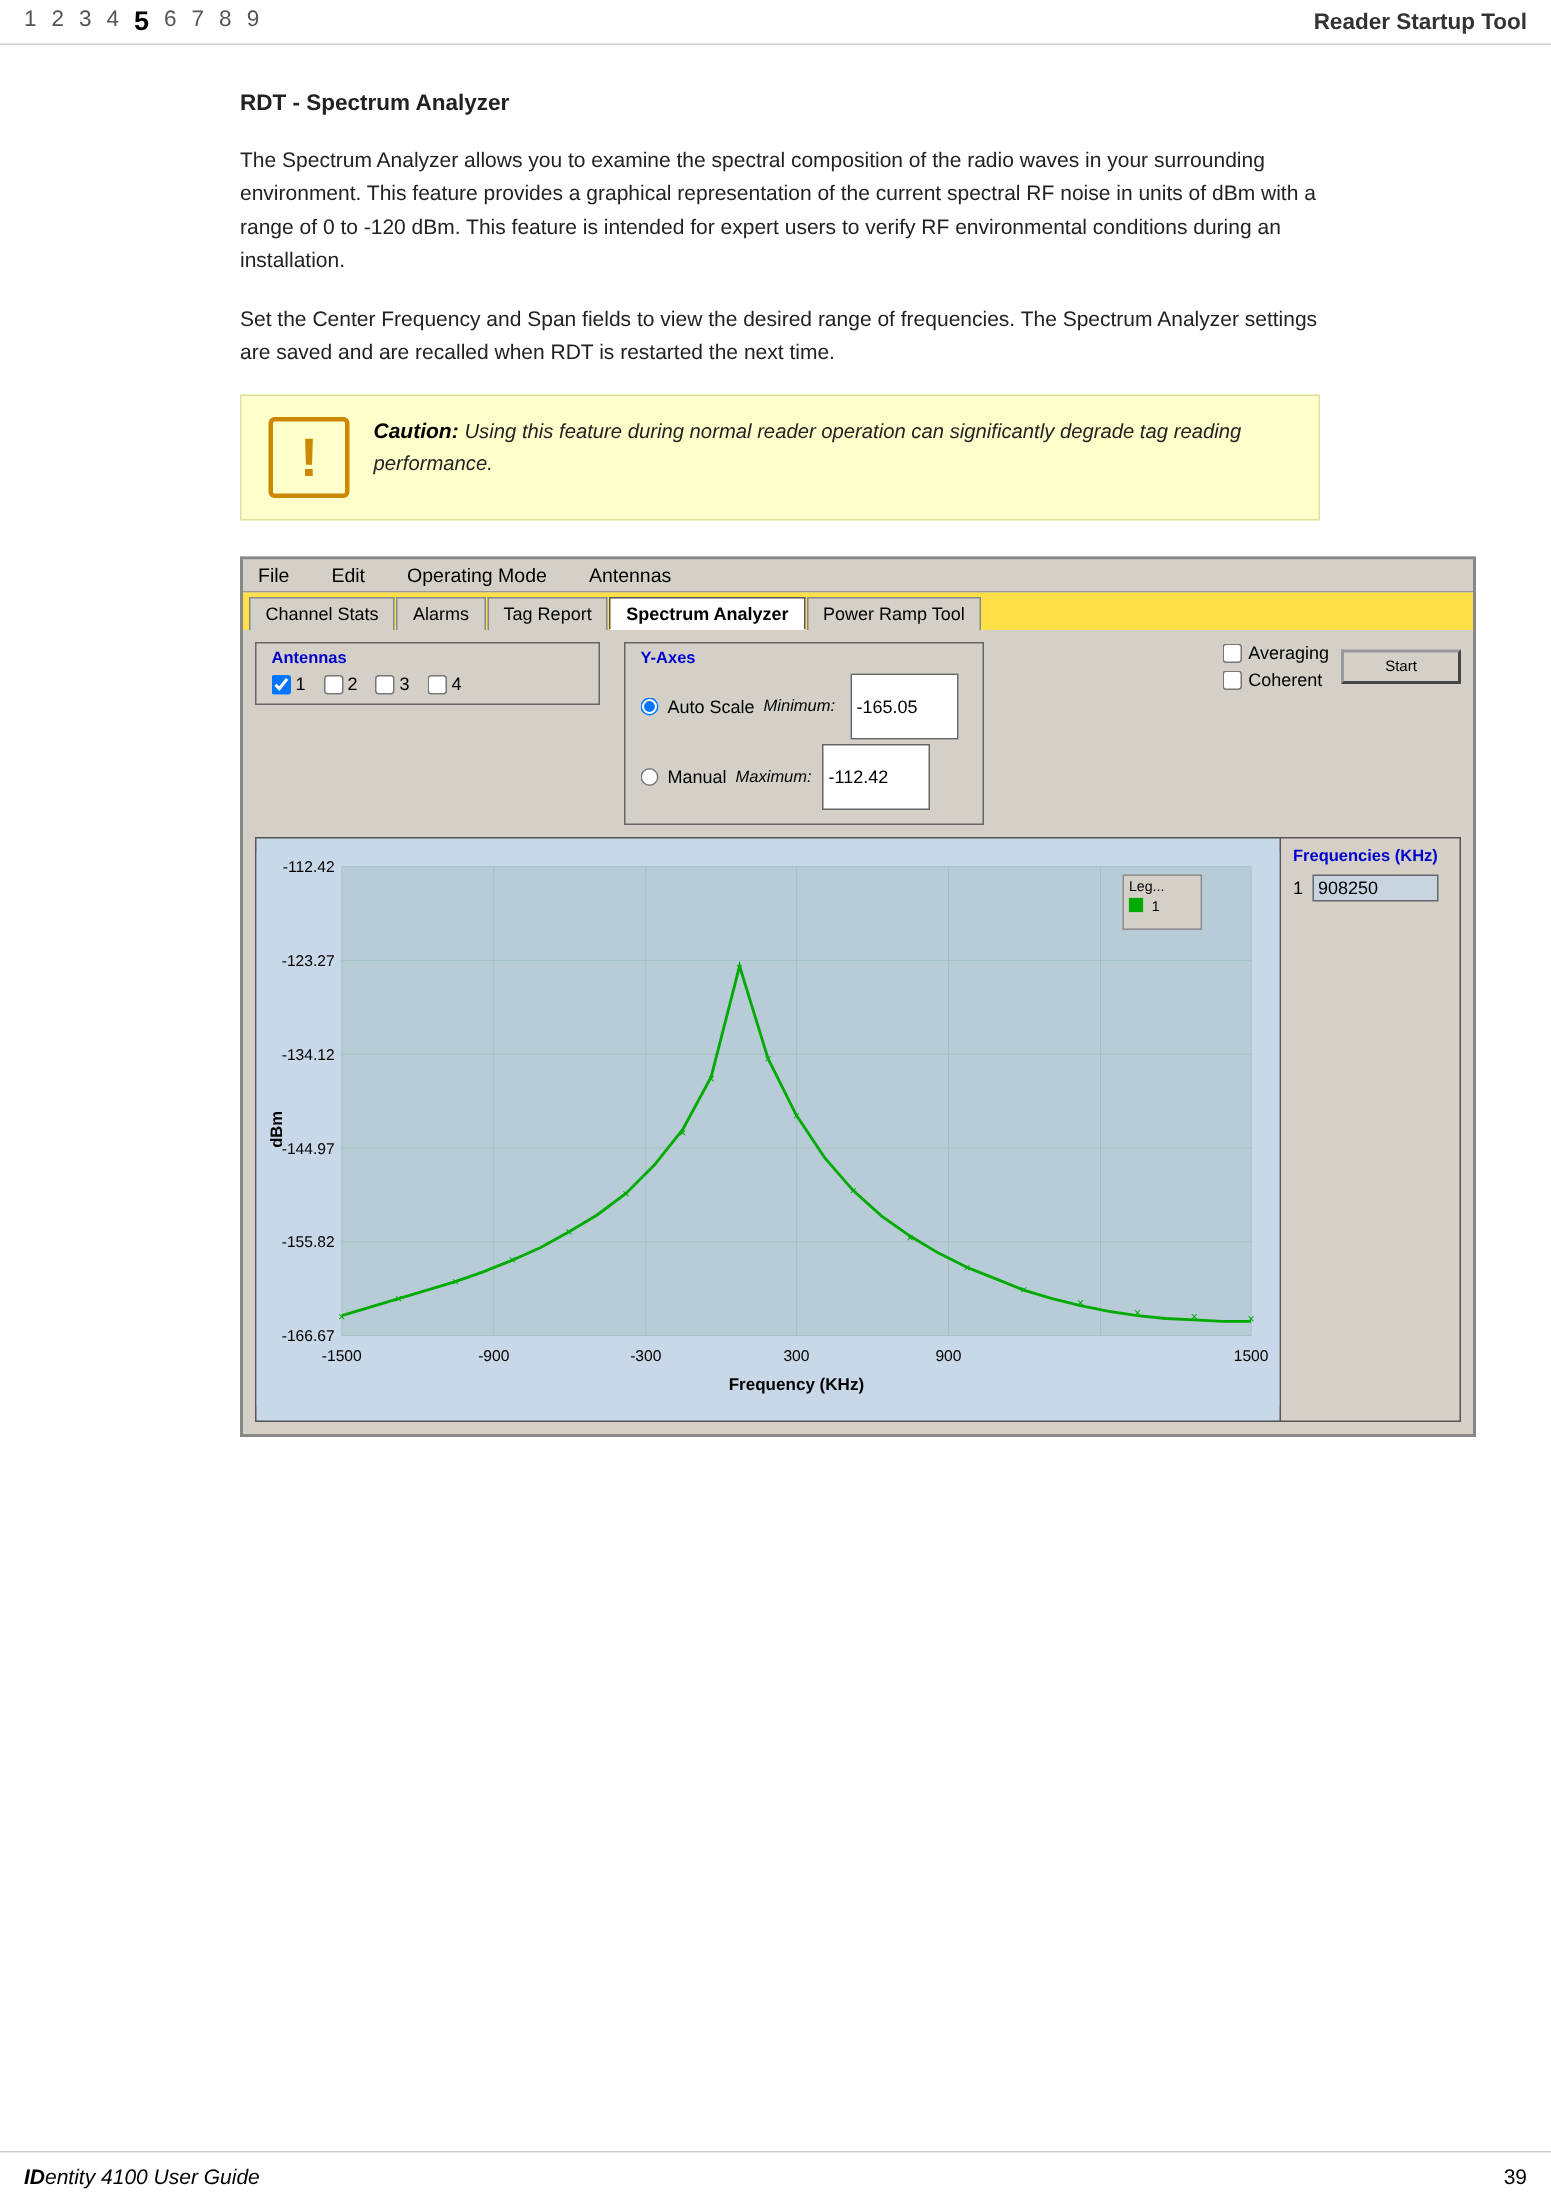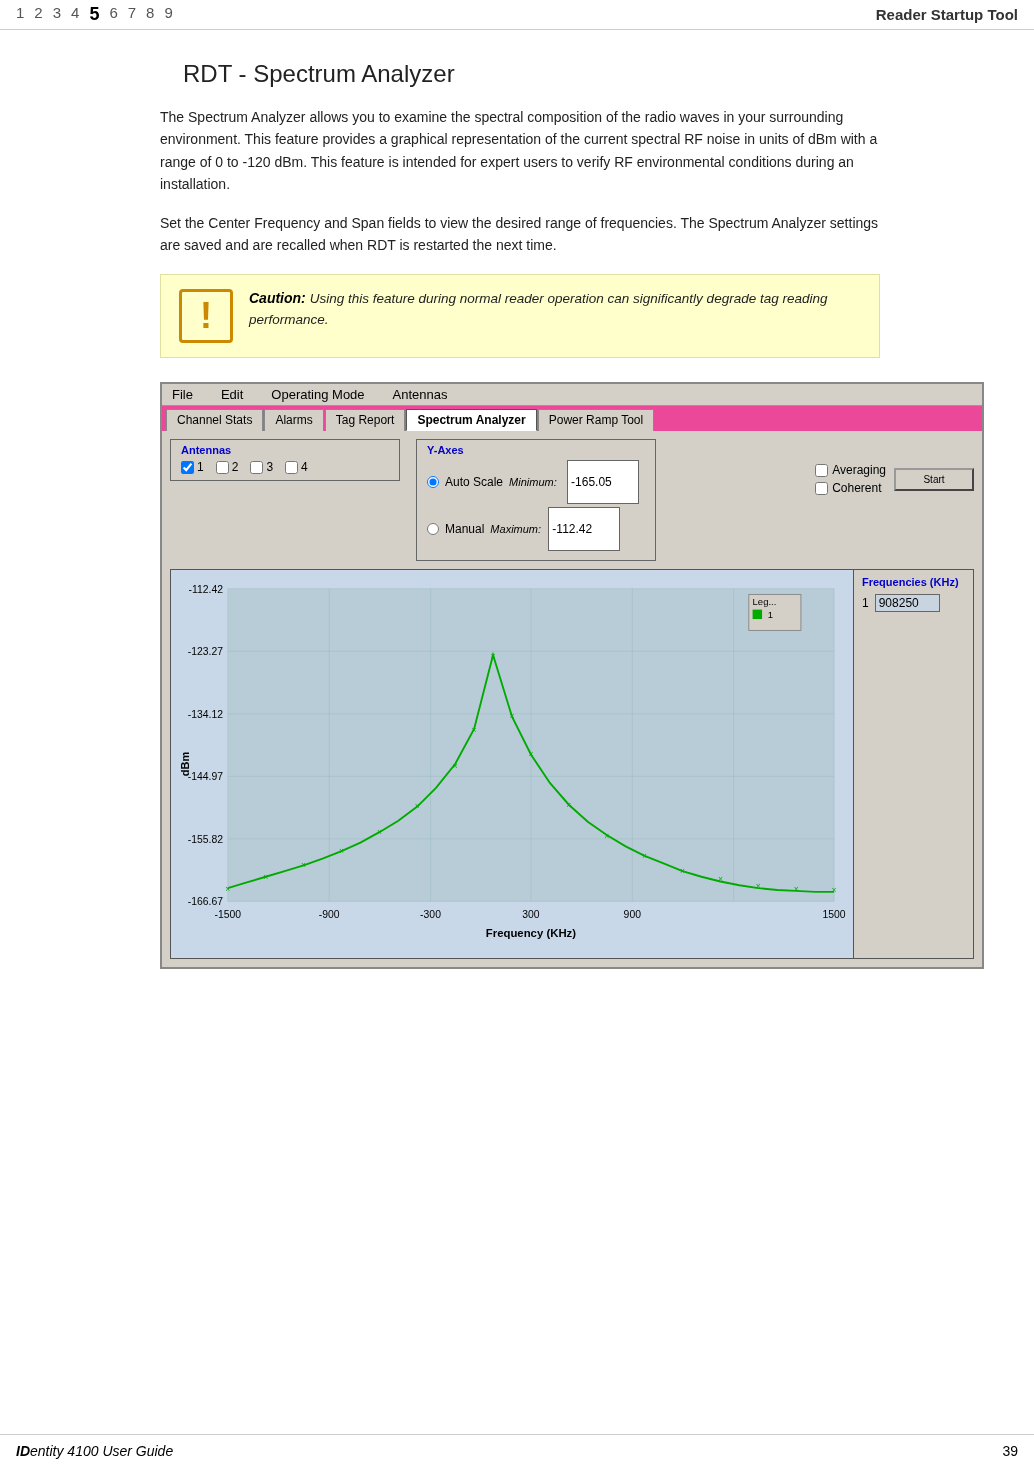--- a/index.html
+++ b/index.html
@@ -36,25 +36,24 @@
       font-size: 15px;
       font-weight: bold;
       color: #333;
     }
 
     
     .main-content {
       padding: 30px 50px 30px 160px;
     }
     .page-title {
-      font-size: 24px;
-      font-weight: normal;
+      font-size: 15px;
+      font-weight: bold;
       margin-bottom: 18px;
       color: #222;
-      margin-left: 23px;
     }
     .description-text {
       font-size: 14px;
       line-height: 1.6;
       margin-bottom: 16px;
       color: #222;
       max-width: 720px;
     }
     .description-text strong {
       font-weight: normal;
@@ -116,21 +115,21 @@
     .menu-item {
       cursor: pointer;
       color: #000;
     }
 
     
     .tab-bar {
       display: flex;
       gap: 1px;
       padding: 3px 4px 0 4px;
-      background: #ec4899;
+      background: #fde047;
     }
     .tab {
       padding: 3px 10px;
       font-size: 12px;
       background: #d4d0c8;
       border: 1px solid #888;
       border-bottom: none;
       cursor: pointer;
       color: #000;
     }
@@ -219,21 +218,20 @@
       font-style: italic;
     }
 
     
     .right-controls {
       display: flex;
       flex-direction: column;
       gap: 4px;
       margin-left: auto;
       align-items: flex-end;
-      margin-top: 24px;
     }
     .checkbox-line {
       display: flex;
       align-items: center;
       gap: 4px;
       font-size: 12px;
     }
     .start-btn {
       background: #d4d0c8;
       border: 2px outset #999;
@@ -274,21 +272,21 @@
       display: flex;
       align-items: center;
       gap: 6px;
       font-size: 12px;
     }
     .freq-input {
       background: #c8d4e0;
       border: 1px solid #666;
       font-size: 12px;
       padding: 1px 3px;
-      width: 65px;
+      width: 84px;
     }
 
     
     .chart-svg {
       width: 100%;
       height: 100%;
     }
 
     
     .y-axis-label {

